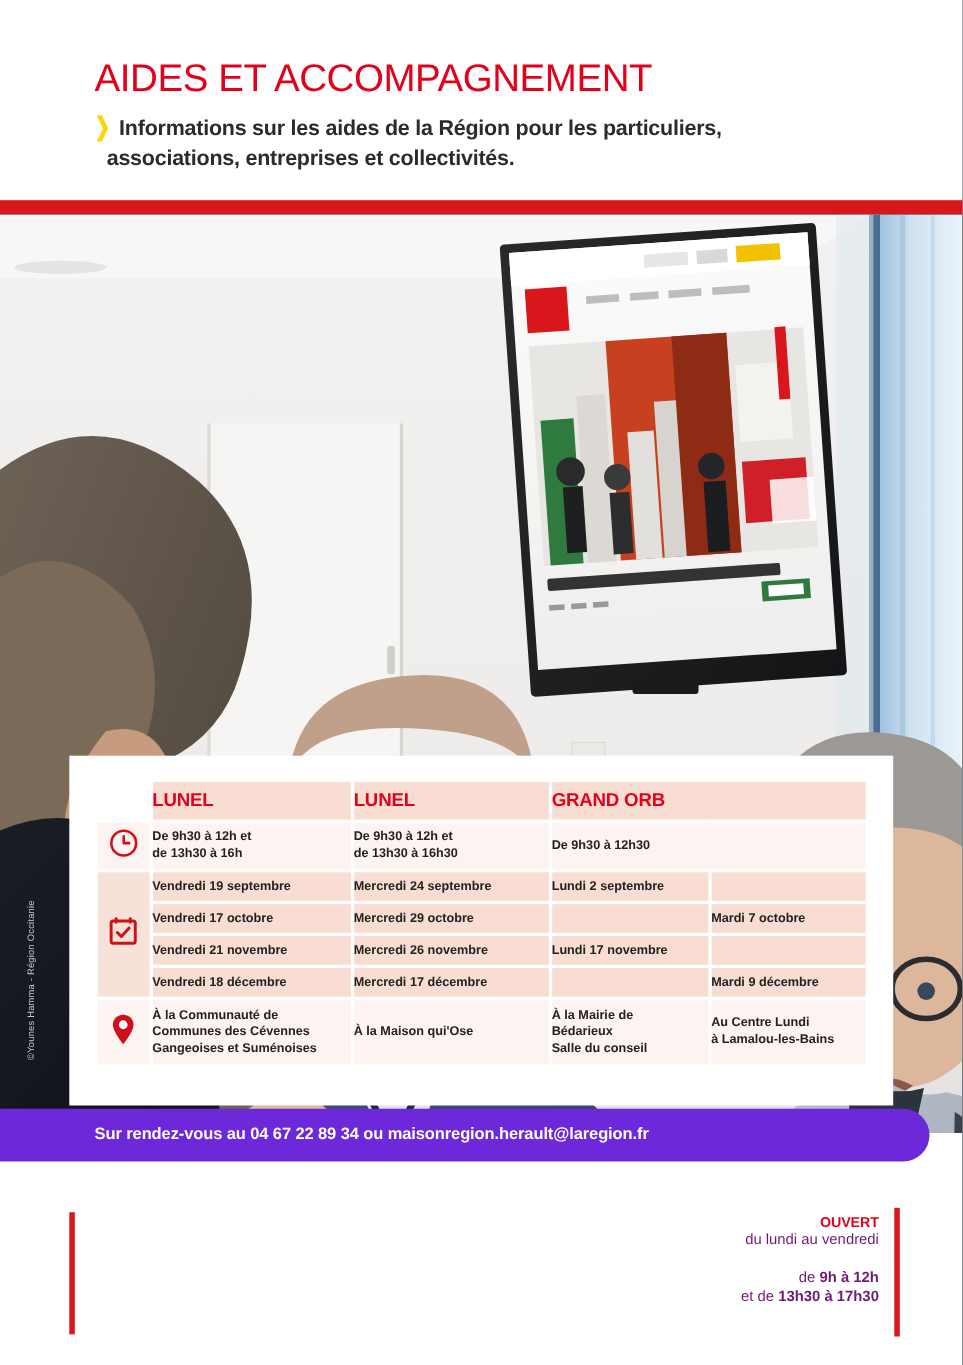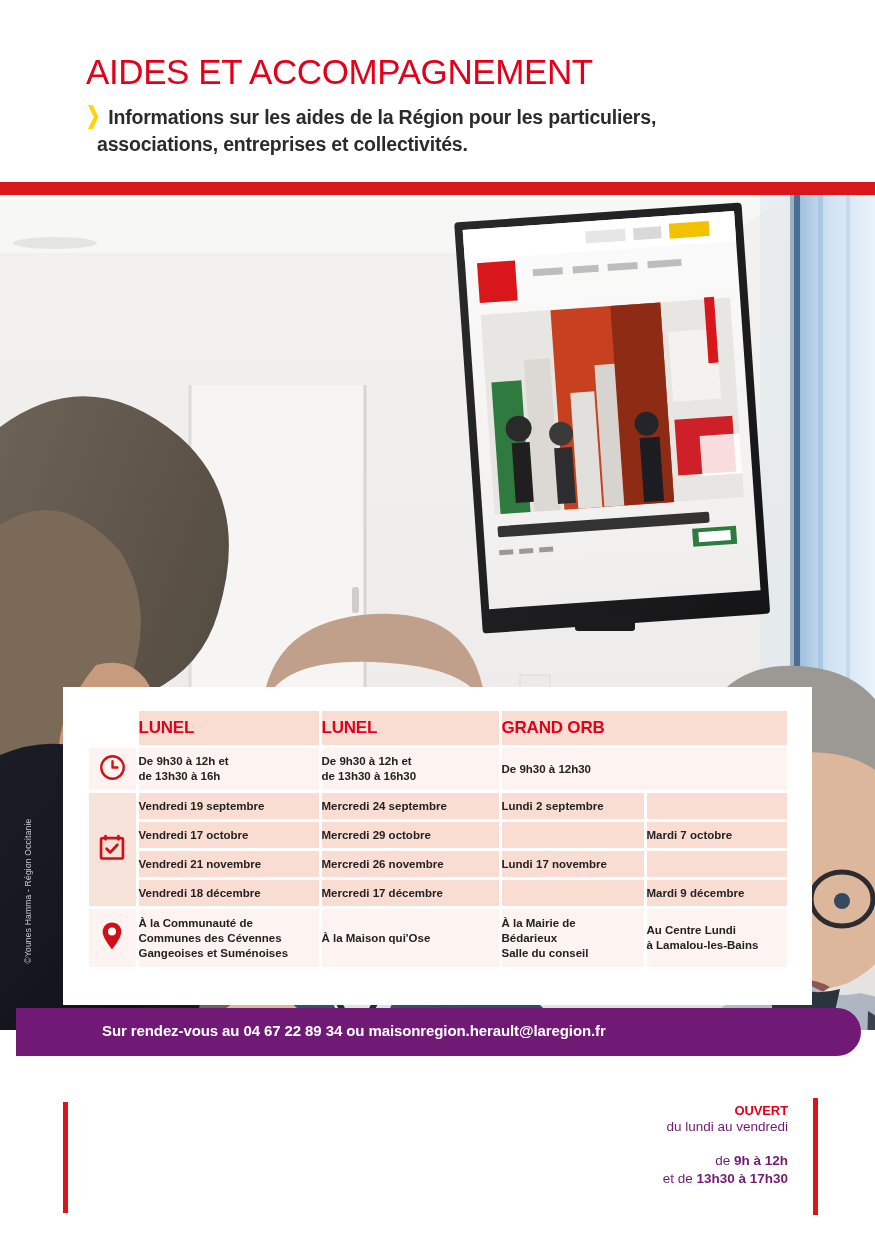--- a/index.html
+++ b/index.html
@@ -89,43 +89,43 @@
   .loc{
     background:#fdf3f0;font-size:11.5px;font-weight:bold;color:#222;
     line-height:15px;padding:11px 0 11px 11px;height:58px;
     vertical-align:top;
   }
   .ic-cell{background:#fdf3f0;text-align:center;vertical-align:middle;}
   .ic-cell-mid{background:#f7e2da;text-align:center;vertical-align:middle;}
 
   
   #cta{
-    position:absolute;left:16px;top:1008px;width:845px;height:48px;
-    background:#701a75;border-radius:0 24px 24px 0;text-decoration:underline;
+    position:absolute;left:0;top:1008px;width:845px;height:48px;
+    background:#6d28d9;border-radius:0 24px 24px 0;text-decoration:underline;
   }
   #cta-text{
     position:absolute;left:86px;top:14px;
     color:#fff;font-size:15px;font-weight:bold;letter-spacing:-0.1px;
   }
 
   
   #footer{position:absolute;left:0;top:1090px;width:875px;height:135px;}
   .vbar{position:absolute;width:5px;background:#d9161c;}
   #vbar-l{left:63px;top:12px;height:111px;}
   #vbar-r{left:813px;top:8px;height:117px;}
 
   #f-left{position:absolute;left:87px;top:13px;}
   #f-title{font-size:13px;font-weight:bold;color:#e2001a;letter-spacing:-0.1px;margin-bottom:3px;}
   .f-line{font-size:13.5px;color:#222;line-height:18.5px;}
   #fb-row{display:flex;align-items:center;gap:4px;margin-top:1px;}
   #fb-icon{width:14px;height:14px;border-radius:50%;background:#d9161c;
     display:flex;align-items:center;justify-content:center;
     color:#fff;font-size:11px;font-weight:bold;line-height:14px;font-family:"Liberation Serif",serif;}
 
-  #f-right{position:absolute;right:87px;top:13px;text-align:right;}
+  #f-right{position:absolute;right:76px;top:13px;text-align:right;}
   #f-open{font-size:13px;font-weight:bold;color:#e2001a;letter-spacing:-0.1px;}
   .f-rline{font-size:13.5px;color:#701a75;line-height:18.5px;}
   .f-rline b{font-weight:bold;}
   .f-gap{height:15px;}
 </style>
 </head>
 <body>
 
 <div id="header">
   <div id="title">AIDES ET ACCOMPAGNEMENT</div>

